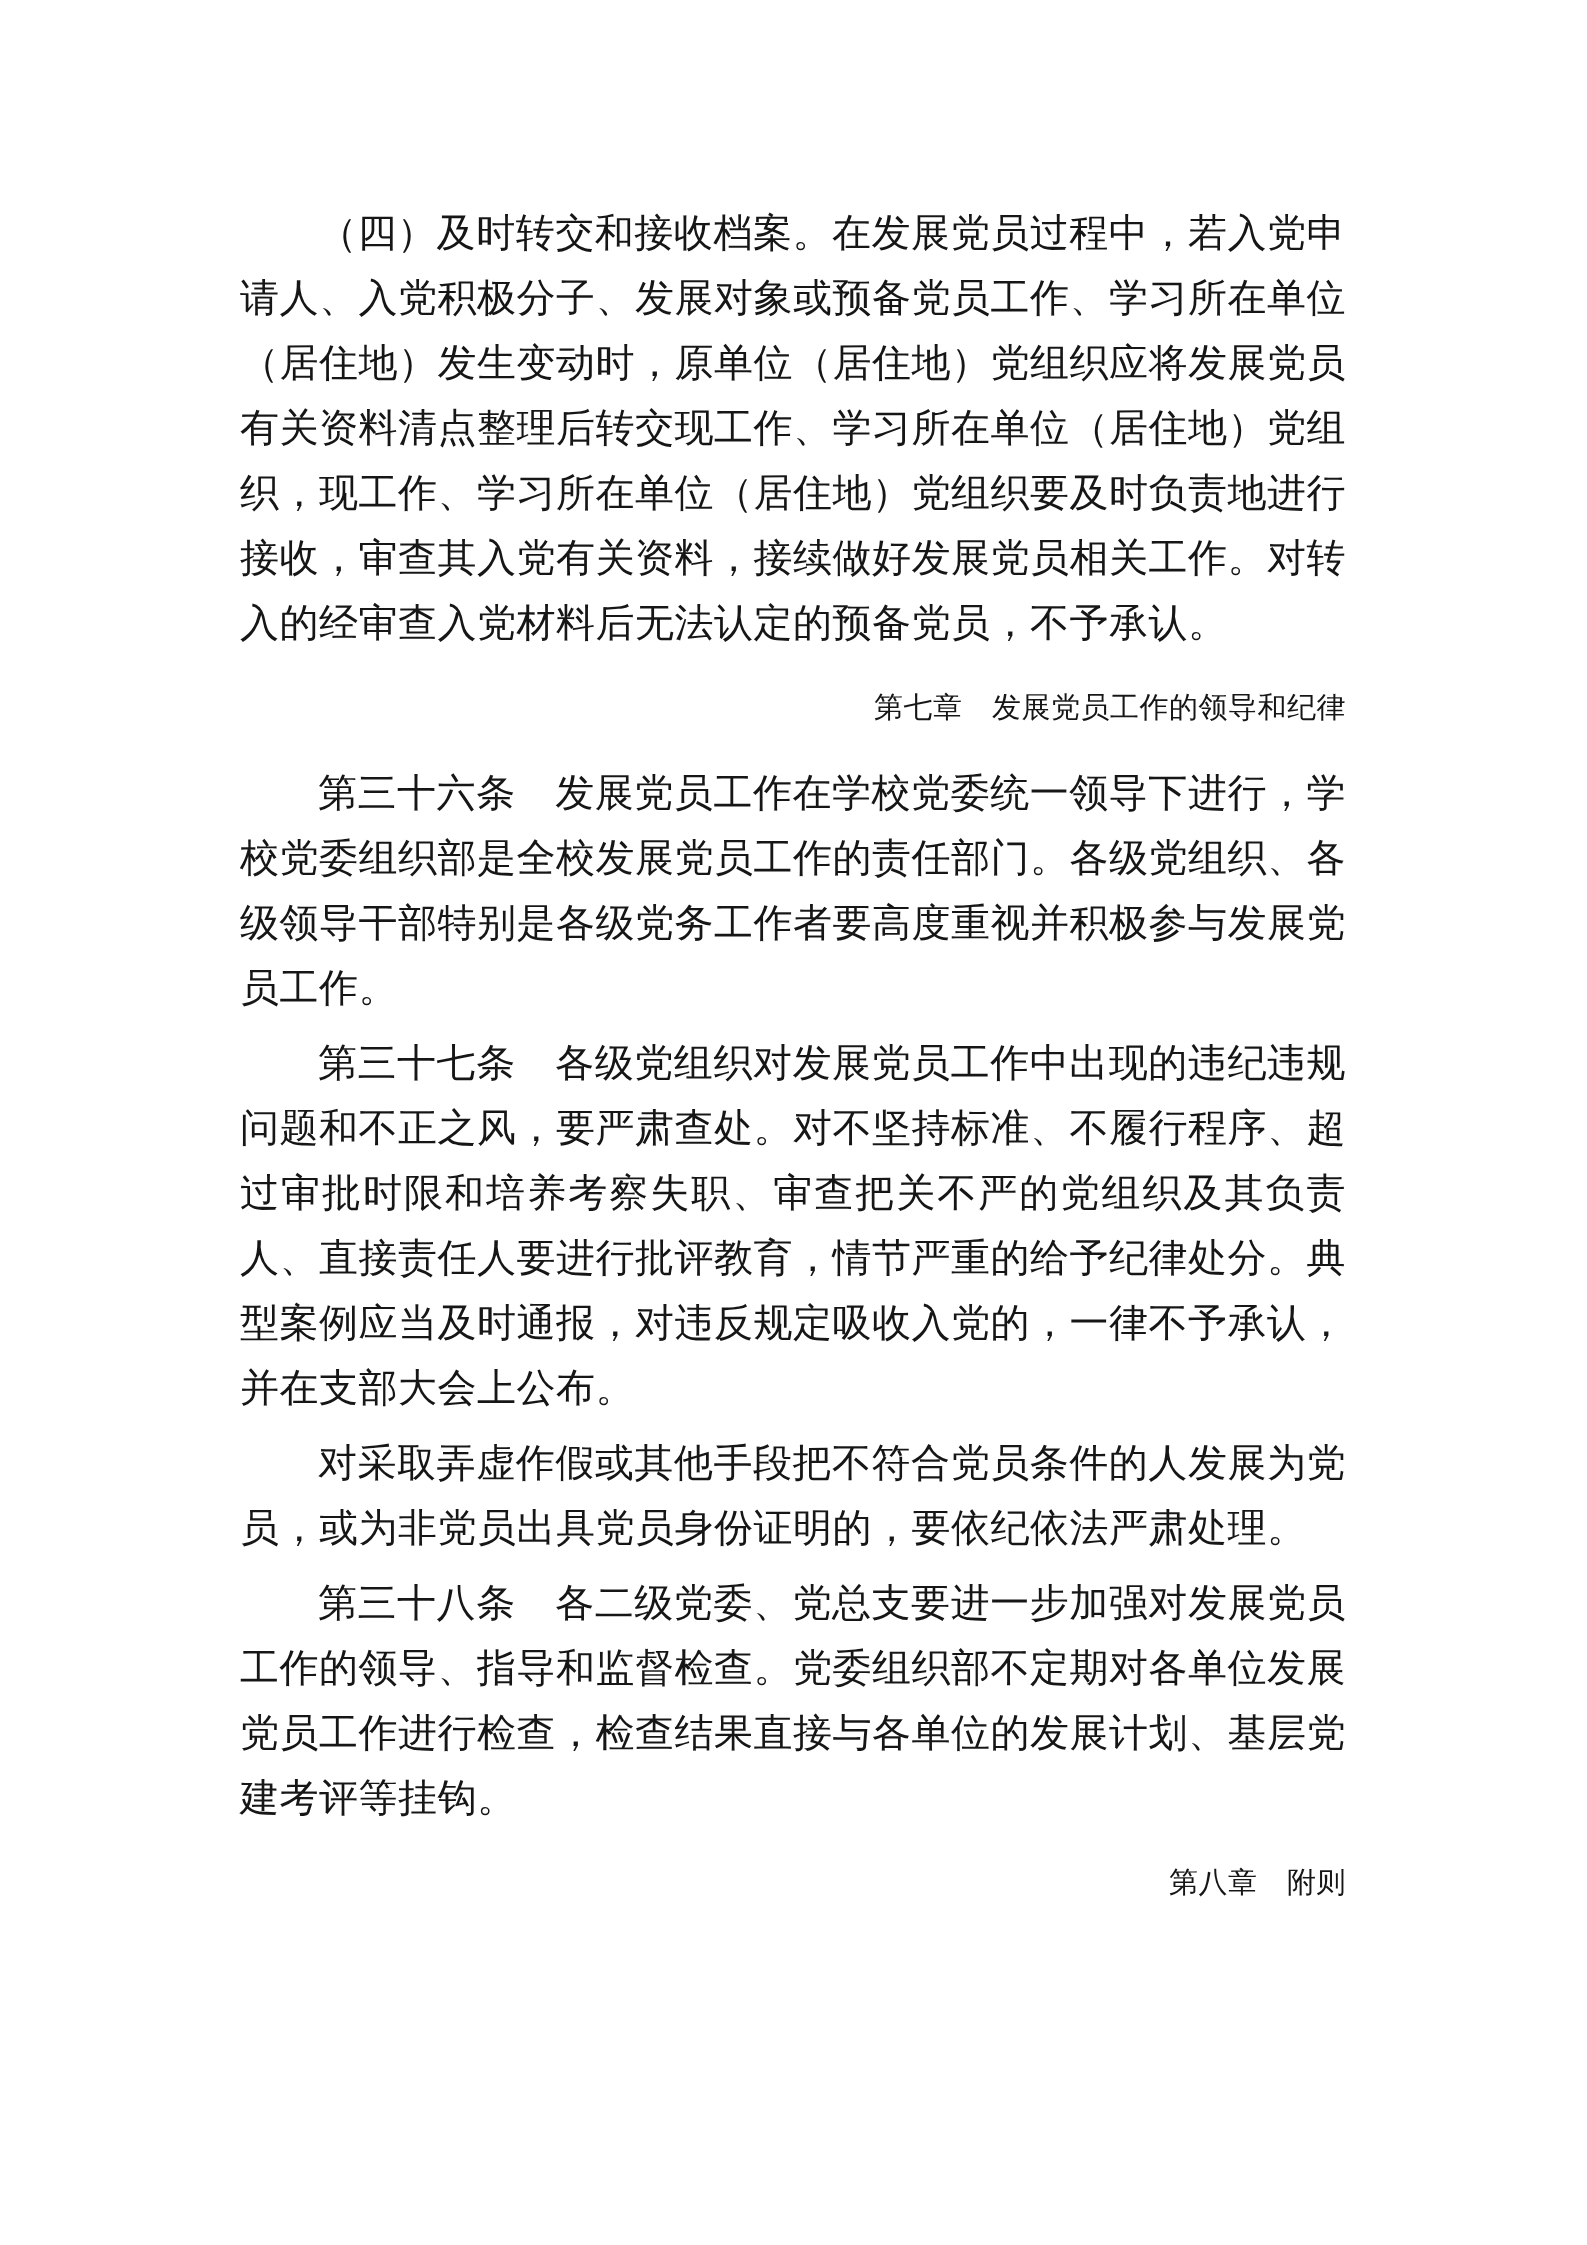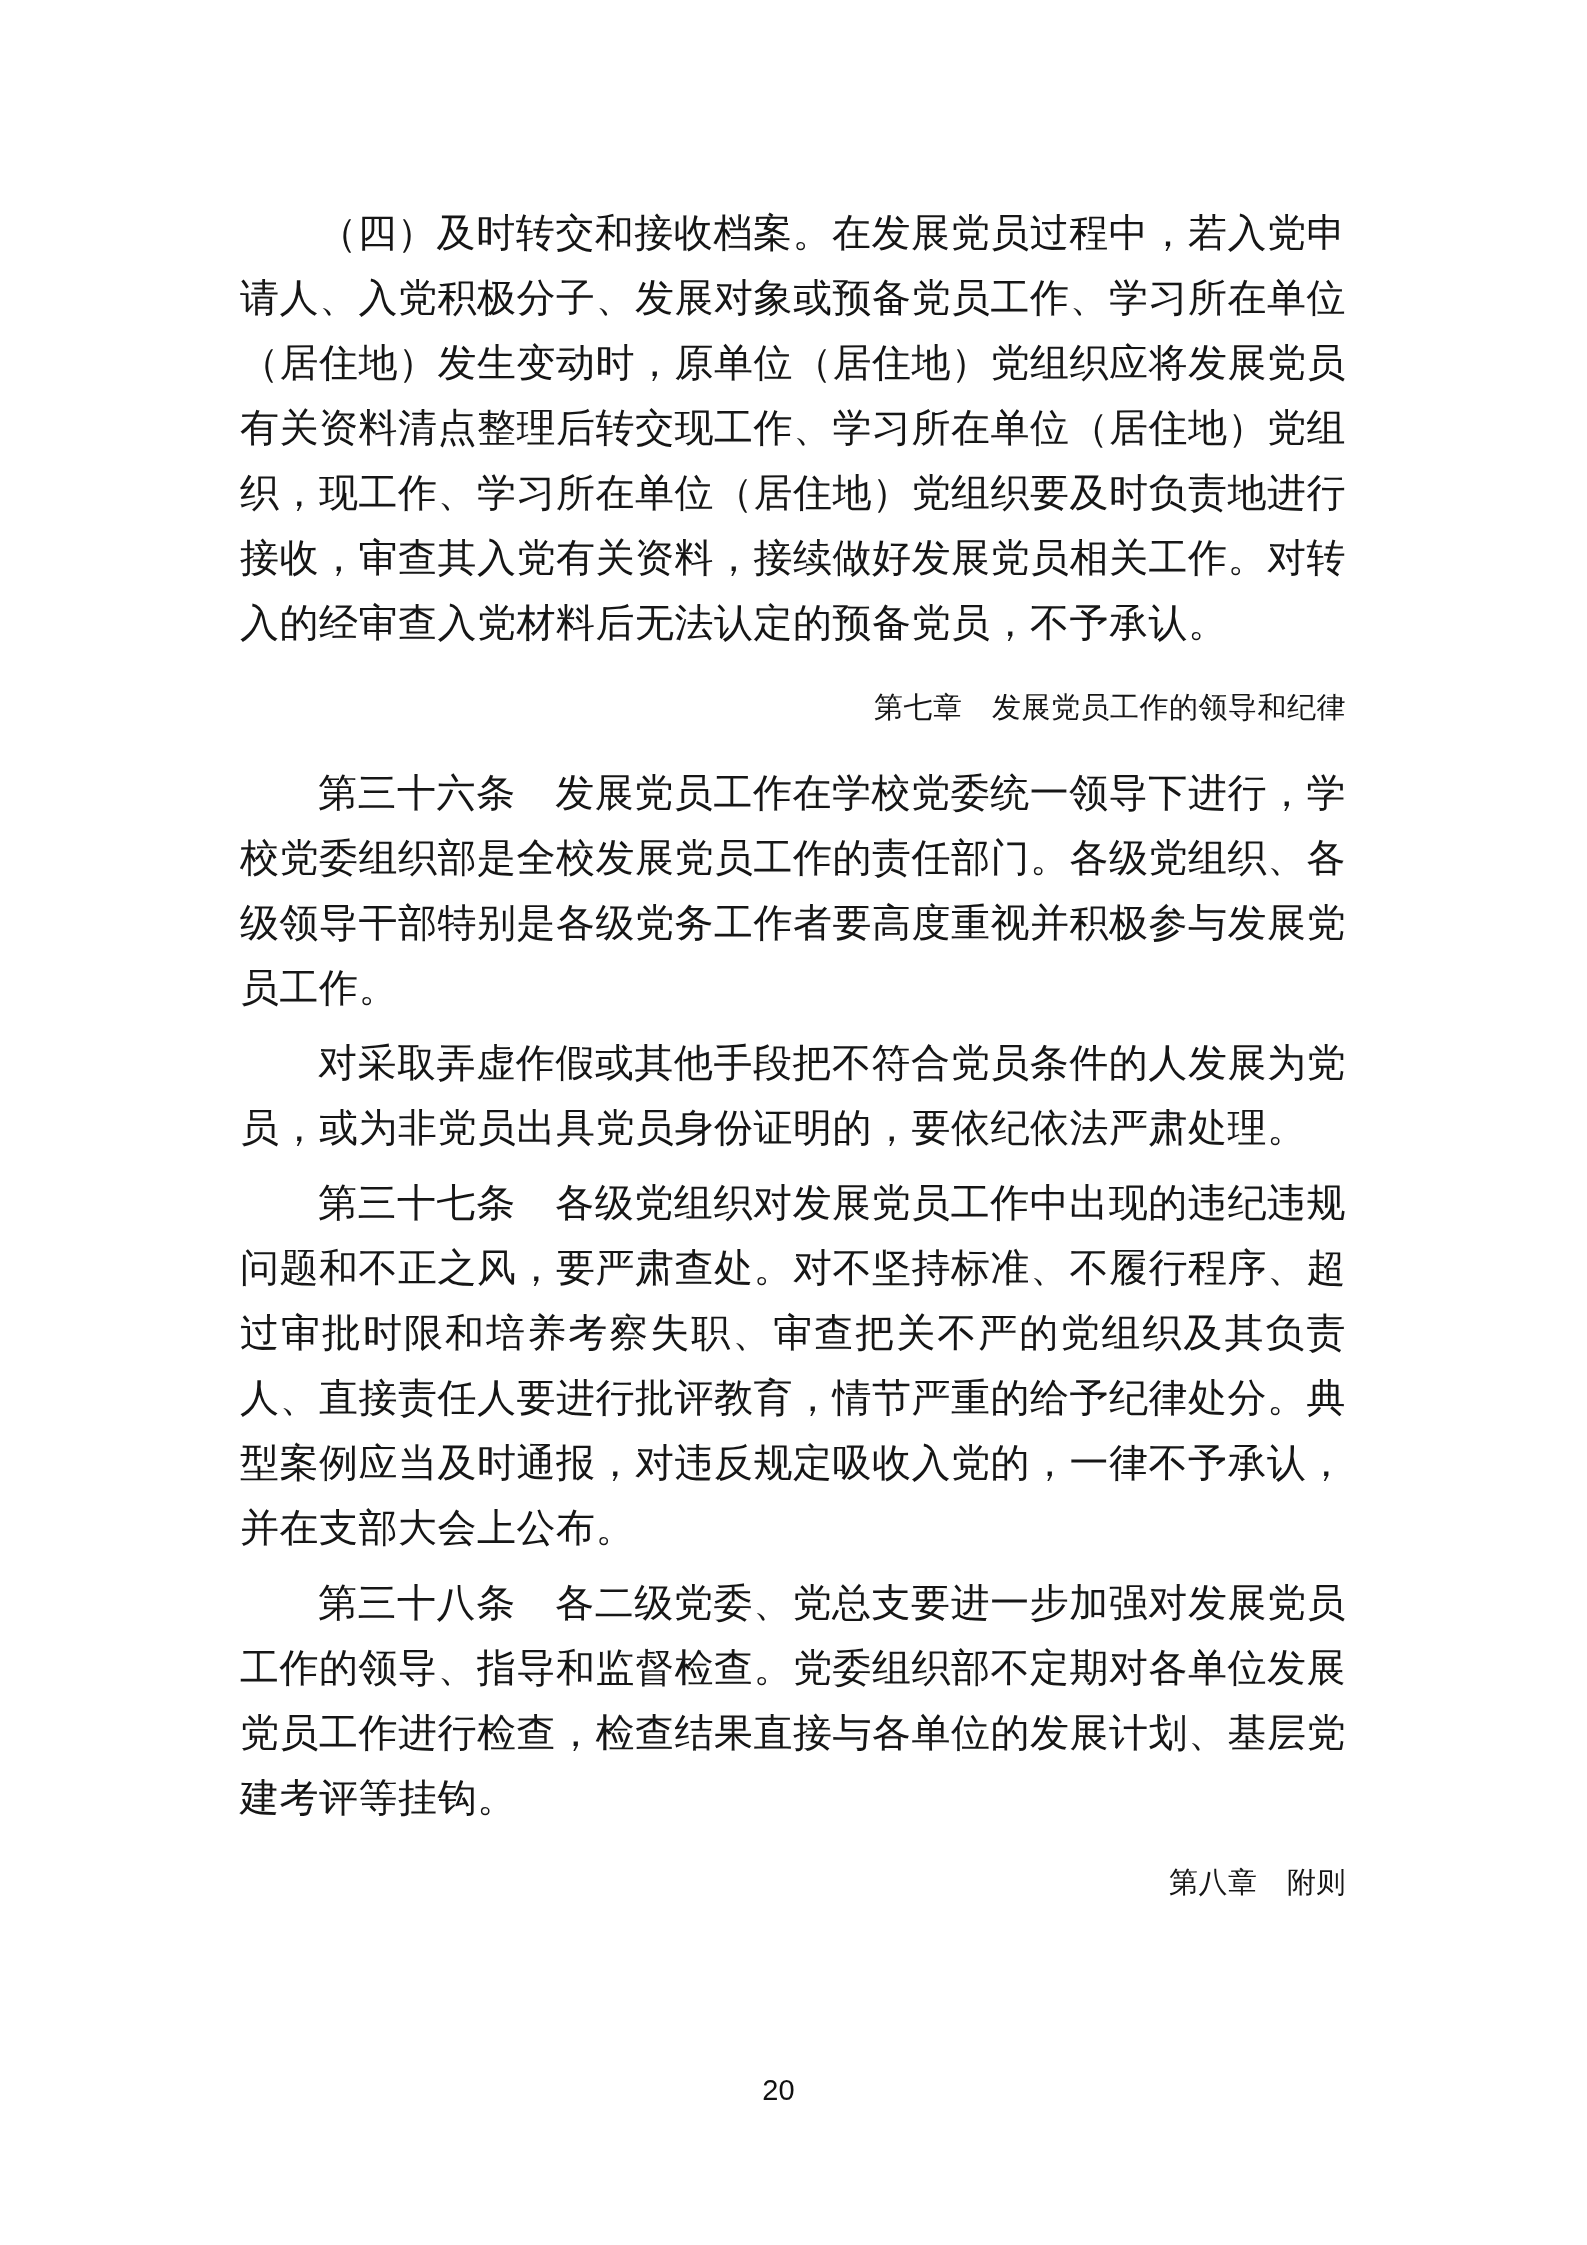--- a/index.html
+++ b/index.html
@@ -51,19 +51,18 @@
   }
 </style>
 </head>
 <body>
 
 <div class="page">
   <div class="content">
     <p class="para">（四）及时转交和接收档案。在发展党员过程中，若入党申请人、入党积极分子、发展对象或预备党员工作、学习所在单位（居住地）发生变动时，原单位（居住地）党组织应将发展党员有关资料清点整理后转交现工作、学习所在单位（居住地）党组织，现工作、学习所在单位（居住地）党组织要及时负责地进行接收，审查其入党有关资料，接续做好发展党员相关工作。对转入的经审查入党材料后无法认定的预备党员，不予承认。</p>
     <p class="chapter-heading">第七章　发展党员工作的领导和纪律</p>
     <p class="para">第三十六条　发展党员工作在学校党委统一领导下进行，学校党委组织部是全校发展党员工作的责任部门。各级党组织、各级领导干部特别是各级党务工作者要高度重视并积极参与发展党员工作。</p>
+    <p class="para">第三十七条　各级党组织对发展党员工作中出现的违纪违规问题和不正之风，要严肃查处。对不坚持标准、不履行程序、超过审批时限和培养考察失职、审查把关不严的党组织及其负责人、直接责任人要进行批评教育，情节严重的给予纪律处分。典型案例应当及时通报，对违反规定吸收入党的，一律不予承认，并在支部大会上公布。</p>
     <p class="para">对采取弄虚作假或其他手段把不符合党员条件的人发展为党员，或为非党员出具党员身份证明的，要依纪依法严肃处理。</p>
-    <p class="para">第三十七条　各级党组织对发展党员工作中出现的违纪违规问题和不正之风，要严肃查处。对不坚持标准、不履行程序、超过审批时限和培养考察失职、审查把关不严的党组织及其负责人、直接责任人要进行批评教育，情节严重的给予纪律处分。典型案例应当及时通报，对违反规定吸收入党的，一律不予承认，并在支部大会上公布。</p>
     <p class="para">第三十八条　各二级党委、党总支要进一步加强对发展党员工作的领导、指导和监督检查。党委组织部不定期对各单位发展党员工作进行检查，检查结果直接与各单位的发展计划、基层党建考评等挂钩。</p>
     <p class="chapter-heading">第八章　附则</p>
   </div>
-  <div class="page-footer">20</div>
 </div>
 
 </body></html>

